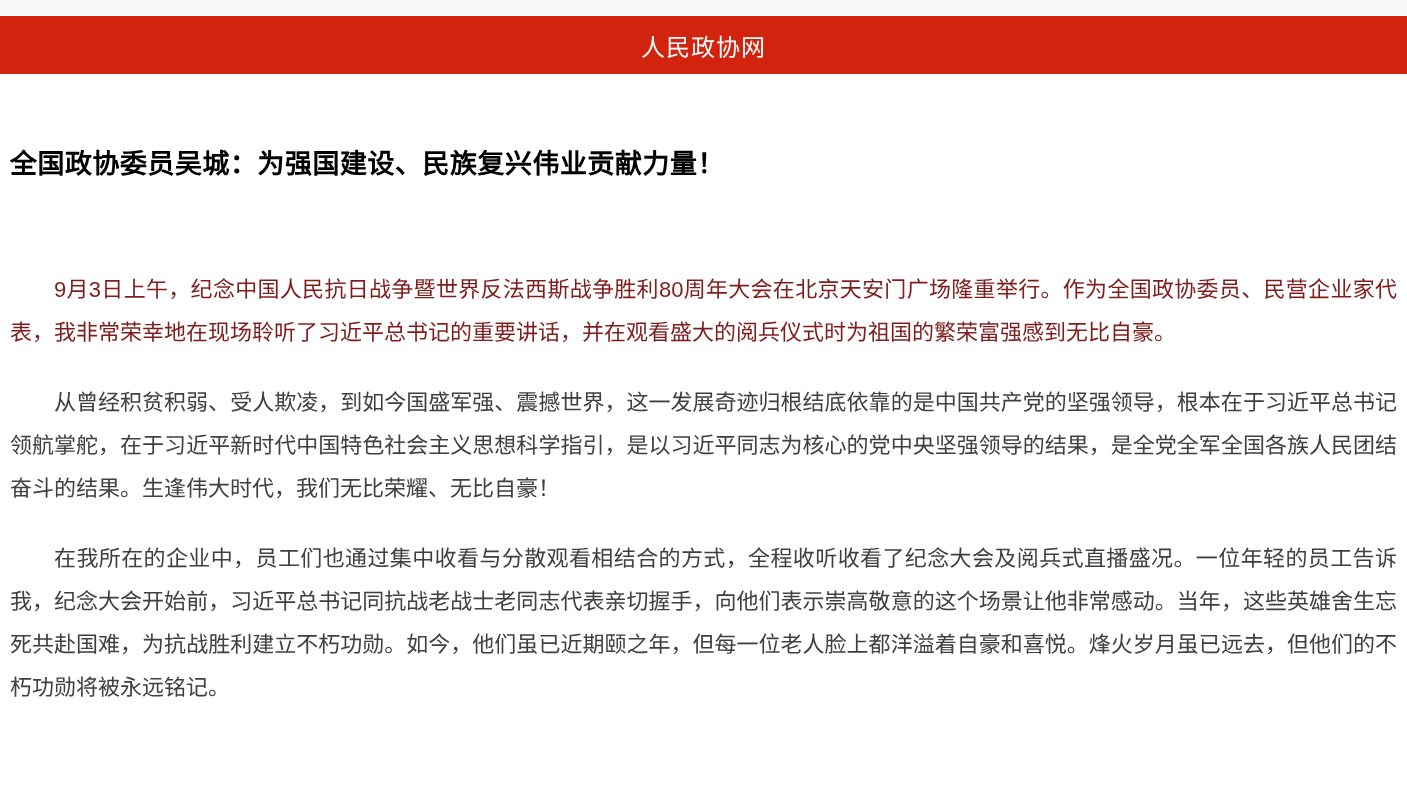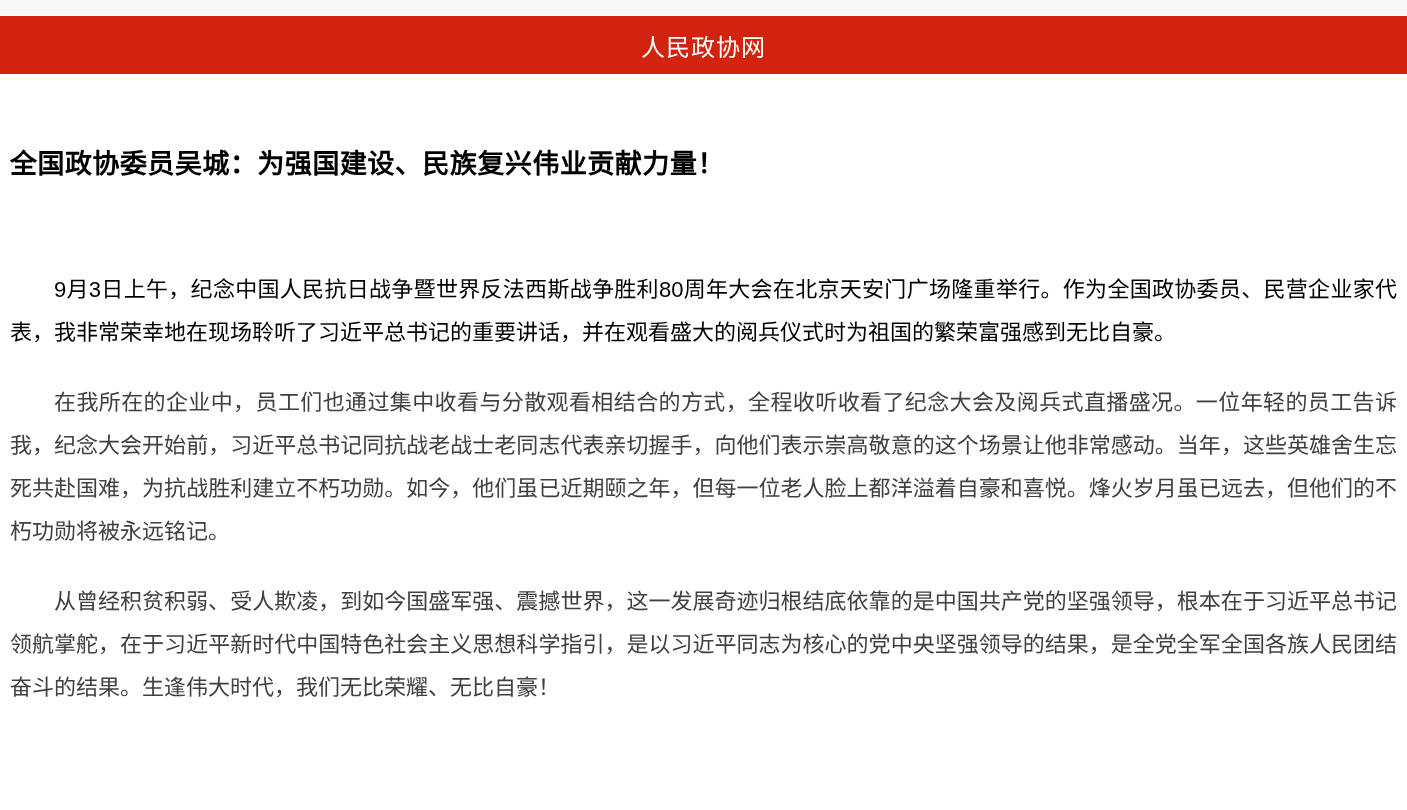--- a/index.html
+++ b/index.html
@@ -59,17 +59,17 @@
 
 <div class="top-strip" style="background: rgb(248, 248, 248);"></div>
 
 <header class="site-banner" style="background: rgb(210, 35, 15);">
   <h1 class="site-title" style="color: rgb(255, 255, 255);">人民政协网</h1>
 </header>
 
 <main class="article">
   <h2 class="headline" style="color: rgb(0, 0, 0);">全国政协委员吴城：为强国建设、民族复兴伟业贡献力量！</h2>
   <div class="article-body">
-      <p class="para" style="color: #000000;">9月3日上午，纪念中国人民抗日战争暨世界反法西斯战争胜利80周年大会在北京天安门广场隆重举行。作为全国政协委员、民营企业家代表，我非常荣幸地在现场聆听了习近平总书记的重要讲话，并在观看盛大的阅兵仪式时为祖国的繁荣富强感到无比自豪。</p>
+      <p class="para" style="color: #7f1d1d;">9月3日上午，纪念中国人民抗日战争暨世界反法西斯战争胜利80周年大会在北京天安门广场隆重举行。作为全国政协委员、民营企业家代表，我非常荣幸地在现场聆听了习近平总书记的重要讲话，并在观看盛大的阅兵仪式时为祖国的繁荣富强感到无比自豪。</p>
+      <p class="para" style="color: rgb(64, 64, 64);">从曾经积贫积弱、受人欺凌，到如今国盛军强、震撼世界，这一发展奇迹归根结底依靠的是中国共产党的坚强领导，根本在于习近平总书记领航掌舵，在于习近平新时代中国特色社会主义思想科学指引，是以习近平同志为核心的党中央坚强领导的结果，是全党全军全国各族人民团结奋斗的结果。生逢伟大时代，我们无比荣耀、无比自豪！</p>
       <p class="para" style="color: rgb(64, 64, 64);">在我所在的企业中，员工们也通过集中收看与分散观看相结合的方式，全程收听收看了纪念大会及阅兵式直播盛况。一位年轻的员工告诉我，纪念大会开始前，习近平总书记同抗战老战士老同志代表亲切握手，向他们表示崇高敬意的这个场景让他非常感动。当年，这些英雄舍生忘死共赴国难，为抗战胜利建立不朽功勋。如今，他们虽已近期颐之年，但每一位老人脸上都洋溢着自豪和喜悦。烽火岁月虽已远去，但他们的不朽功勋将被永远铭记。</p>
-      <p class="para" style="color: rgb(64, 64, 64);">从曾经积贫积弱、受人欺凌，到如今国盛军强、震撼世界，这一发展奇迹归根结底依靠的是中国共产党的坚强领导，根本在于习近平总书记领航掌舵，在于习近平新时代中国特色社会主义思想科学指引，是以习近平同志为核心的党中央坚强领导的结果，是全党全军全国各族人民团结奋斗的结果。生逢伟大时代，我们无比荣耀、无比自豪！</p>
     </div>
 </main>
 
 </body></html>

